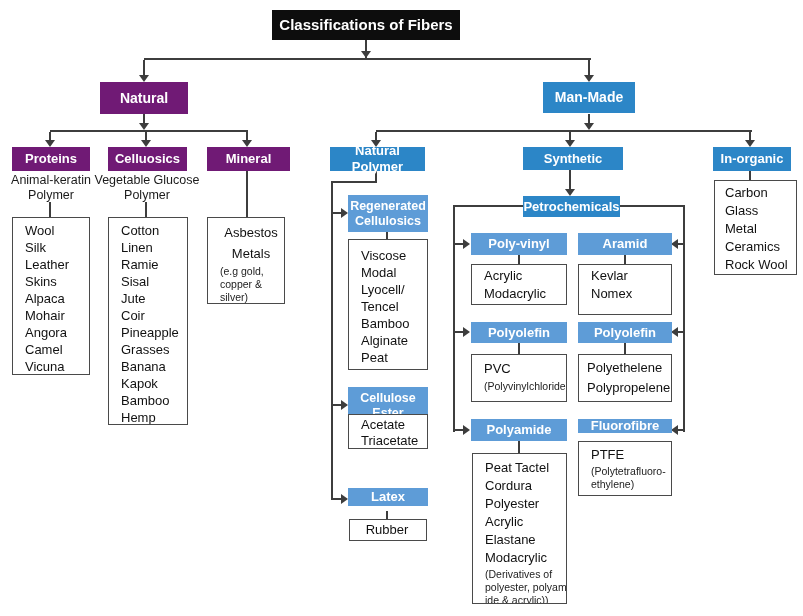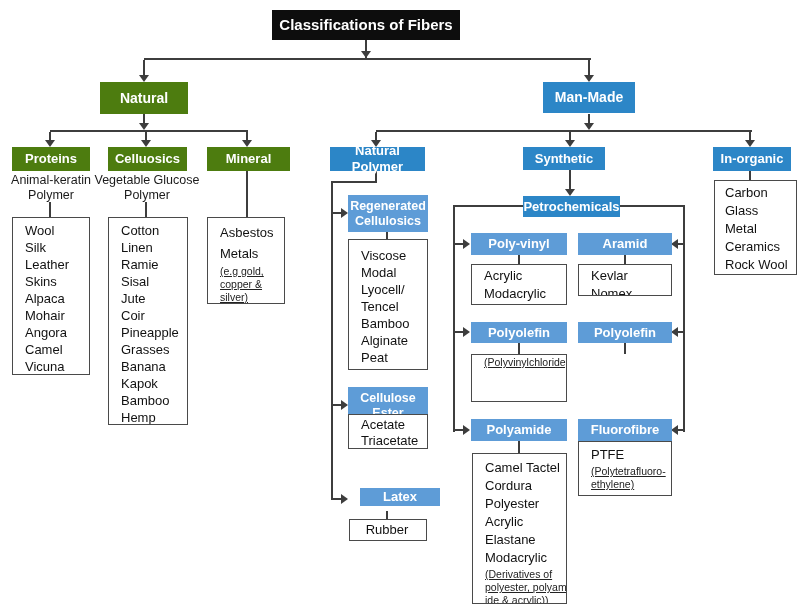--- a/index.html
+++ b/index.html
@@ -3,33 +3,33 @@
 <meta charset="utf-8">
 <style>
   html,body{margin:0;padding:0;background:#fff;}
   .wrap{position:relative;width:803px;height:616px;background:#fff;
         font-family:"Liberation Sans",sans-serif;overflow:hidden;}
   .hdr{position:absolute;display:flex;align-items:center;justify-content:center;
        color:#fff;font-weight:bold;font-size:13px;text-align:center;line-height:1.2;
        box-sizing:border-box;padding:0 2px;}
   .big{font-size:14px;}
   .sm{font-size:12.5px;}
-  .orange{background:#4d7c0f;}
+  .orange{background:#701a75;}
   .blue{background:#2C86C7;}
   .lblue{background:#5E9CD7;}
   .black{background:#0D0D0D;font-size:15px;}
   .box{position:absolute;border:1.6px solid #4a4a4a;background:#fff;box-sizing:border-box;overflow:hidden;}
   .items{padding:4px 2px 0 12px;font-size:13px;color:#111;}
   .items > div{line-height:17px;white-space:nowrap;}
   .lh16 > div{line-height:16px;}
   .lh18 > div{line-height:18px;}
   .lh20 > div{line-height:20px;}
-  .lh21 > div{line-height:21px;}
+  .lh21 > div{line-height:21px;text-align:center;}
   .note{padding:1px 2px 0 12px;font-size:10.5px;color:#222;}
-  .note > div{line-height:13px;white-space:nowrap;text-decoration:underline;}
+  .note > div{line-height:13px;white-space:nowrap;}
   .center{padding-left:0;text-align:center;}
   .sub{position:absolute;text-align:center;font-size:12.5px;color:#1b1b1b;line-height:15px;}
   .ln{position:absolute;background:#3d3d3d;}
   .ad,.ar,.al{position:absolute;width:0;height:0;}
   .ad{border-left:5px solid transparent;border-right:5px solid transparent;border-top:7px solid #3d3d3d;}
   .ar{border-top:5px solid transparent;border-bottom:5px solid transparent;border-left:7px solid #3d3d3d;}
   .al{border-top:5px solid transparent;border-bottom:5px solid transparent;border-right:7px solid #3d3d3d;}
 </style>
 </head>
 <body>
@@ -173,70 +173,79 @@
         <div>Peat</div>
       </div>
   </div>
   <div class="hdr lblue sm" style="left:348px;top:387px;width:80px;height:37px">Cellulose Ester</div>
   <div class="box" style="left:348px;top:414px;width:80px;height:35px">
     <div class="items lh16" style="padding-top:2px">
         <div>Acetate</div>
         <div>Triacetate</div>
       </div>
   </div>
-  <div class="hdr lblue" style="left:360px;top:488px;width:80px;height:18px">Latex</div>
+  <div class="hdr lblue" style="left:348px;top:488px;width:80px;height:18px">Latex</div>
   <div class="box" style="left:349px;top:519px;width:78px;height:22px">
     <div class="items lh20 center" style="padding-top:0">
         <div>Rubber</div>
       </div>
   </div>
 
-  <div class="hdr blue" style="left:523px;top:147px;width:82px;height:23px">Synthetic</div>
+  <div class="hdr blue" style="left:523px;top:147px;width:100px;height:23px">Synthetic</div>
   <div class="hdr blue" style="left:523px;top:196px;width:97px;height:21px">Petrochemicals</div>
 
   <div class="hdr lblue" style="left:471px;top:233px;width:96px;height:22px">Poly-vinyl</div>
   <div class="box" style="left:471px;top:264px;width:96px;height:41px">
     <div class="items lh18" style="padding-top:2px">
         <div>Acrylic</div>
         <div>Modacrylic</div>
       </div>
   </div>
   <div class="hdr lblue" style="left:578px;top:233px;width:94px;height:22px">Aramid</div>
-  <div class="box" style="left:578px;top:264px;width:94px;height:32px">
+  <div class="box" style="left:578px;top:264px;width:94px;height:51px">
     <div class="items lh18" style="padding-top:2px">
         <div>Kevlar</div>
         <div>Nomex</div>
       </div>
   </div>
 
   <div class="hdr lblue" style="left:471px;top:322px;width:96px;height:21px">Polyolefin</div>
   <div class="box" style="left:471px;top:354px;width:96px;height:48px">
+    <div class="items lh20" style="padding-top:4px">
+        <div>PVC</div>
+      </div>
     <div class="note">
         <div>(Polyvinylchloride)</div>
       </div>
   </div>
   <div class="hdr lblue" style="left:578px;top:322px;width:94px;height:21px">Polyolefin</div>
+  <div class="box" style="left:578px;top:354px;width:94px;height:48px">
+    <div class="items lh20" style="padding-top:3px;padding-left:8px">
+        <div>Polyethelene</div>
+        <div>Polypropelene</div>
+      </div>
+  </div>
 
   <div class="hdr lblue" style="left:471px;top:419px;width:96px;height:22px">Polyamide</div>
   <div class="box" style="left:472px;top:453px;width:95px;height:151px">
     <div class="items lh18" style="padding-top:5px">
-        <div>Camel Tactel</div>
+        <div>Peat Tactel</div>
         <div>Cordura</div>
         <div>Polyester</div>
         <div>Acrylic</div>
         <div>Elastane</div>
         <div>Modacrylic</div>
       </div>
     <div class="note">
         <div>(Derivatives of</div>
         <div>polyester, polyam-</div>
         <div>ide &amp; acrylic))</div>
       </div>
   </div>
-  <div class="hdr lblue" style="left:578px;top:419px;width:94px;height:22px">Fluorofibre</div>
+  <div class="hdr lblue" style="left:578px;top:419px;width:94px;height:14px">Fluorofibre</div>
   <div class="box" style="left:578px;top:441px;width:94px;height:55px">
     <div class="items lh18" style="padding-top:4px">
         <div>PTFE</div>
       </div>
     <div class="note">
         <div>(Polytetrafluoro-</div>
         <div>ethylene)</div>
       </div>
   </div>
 

